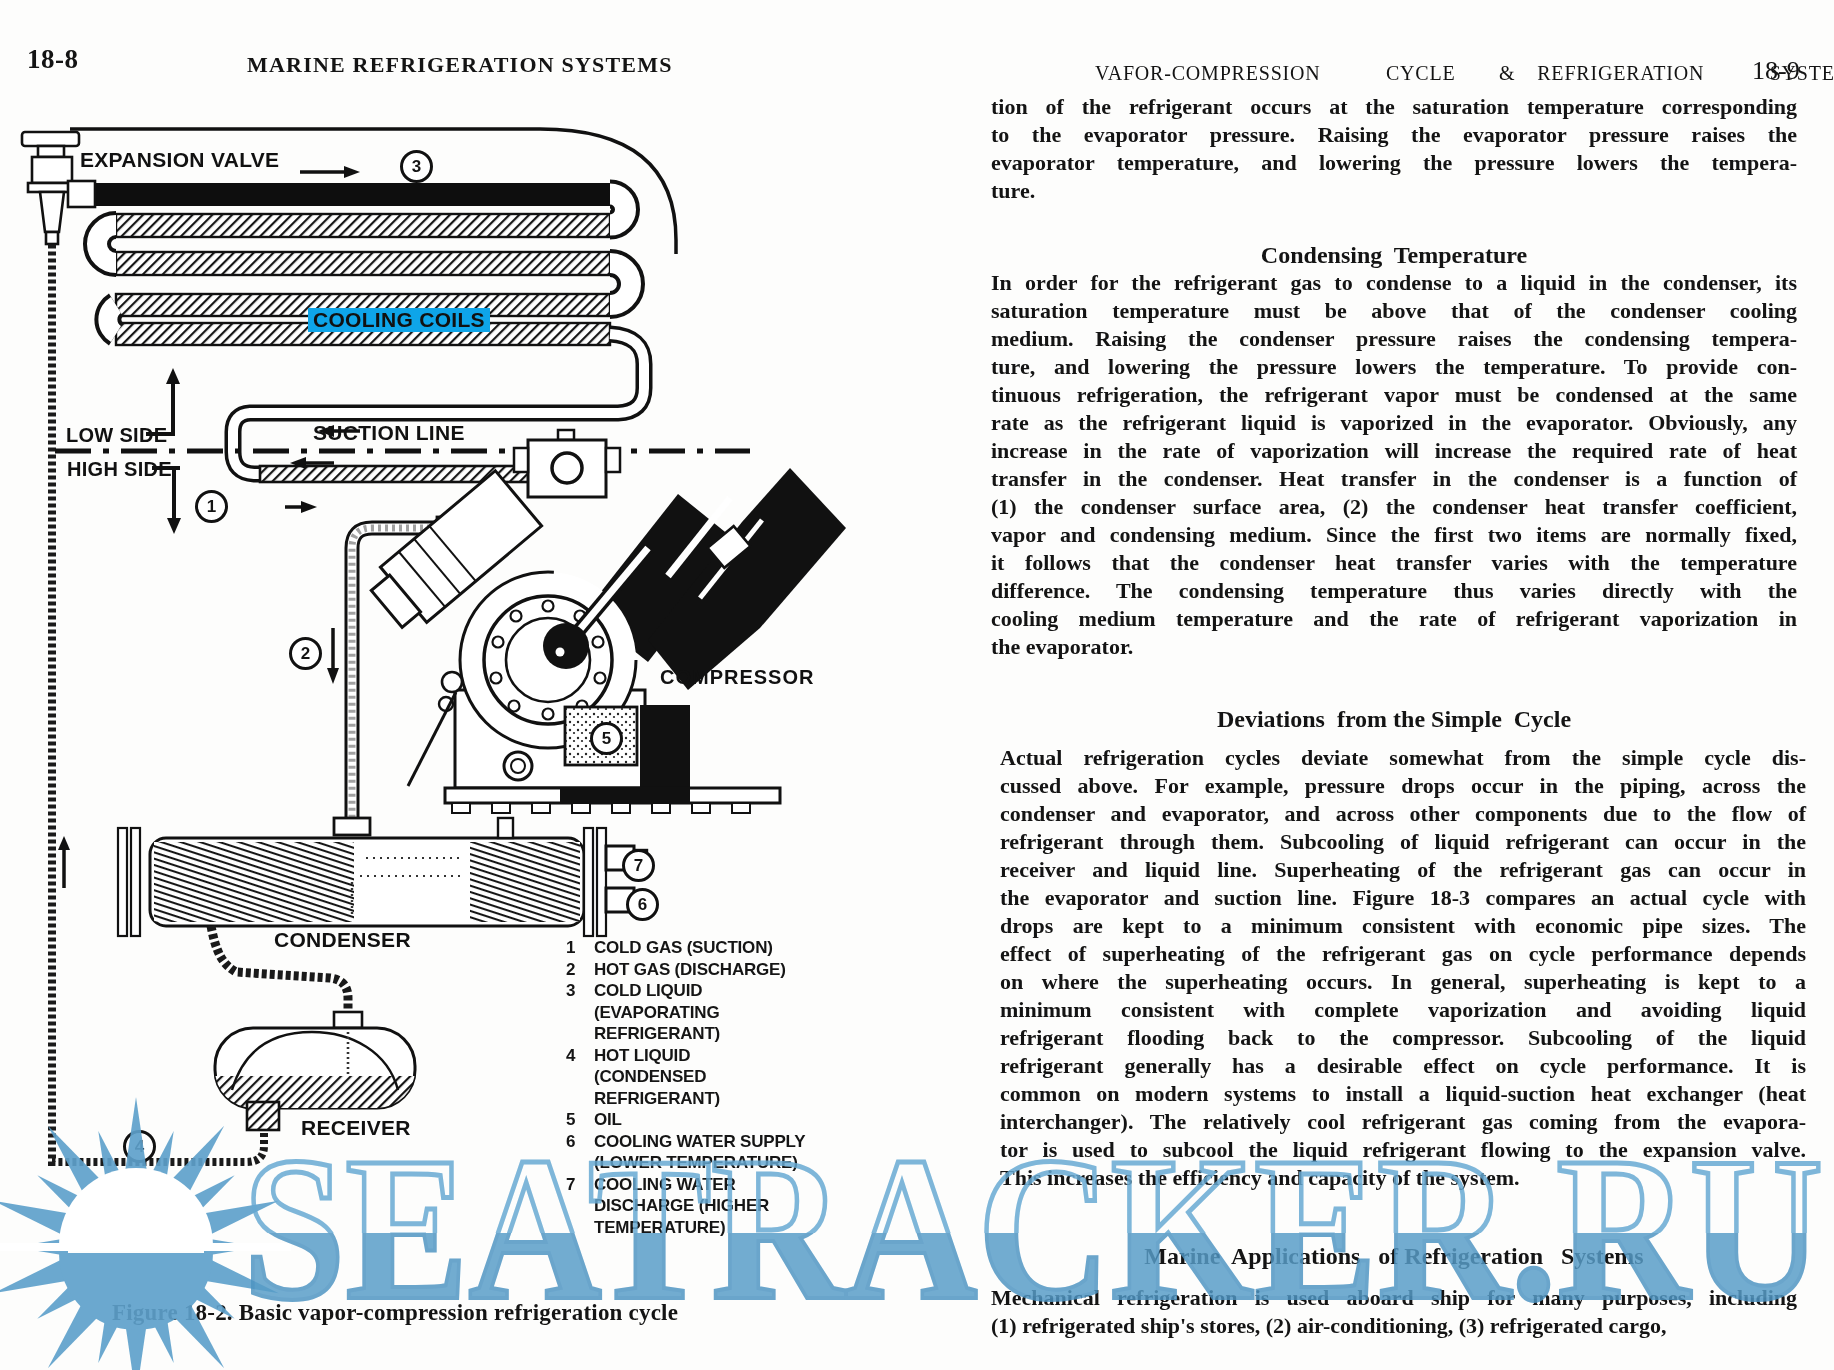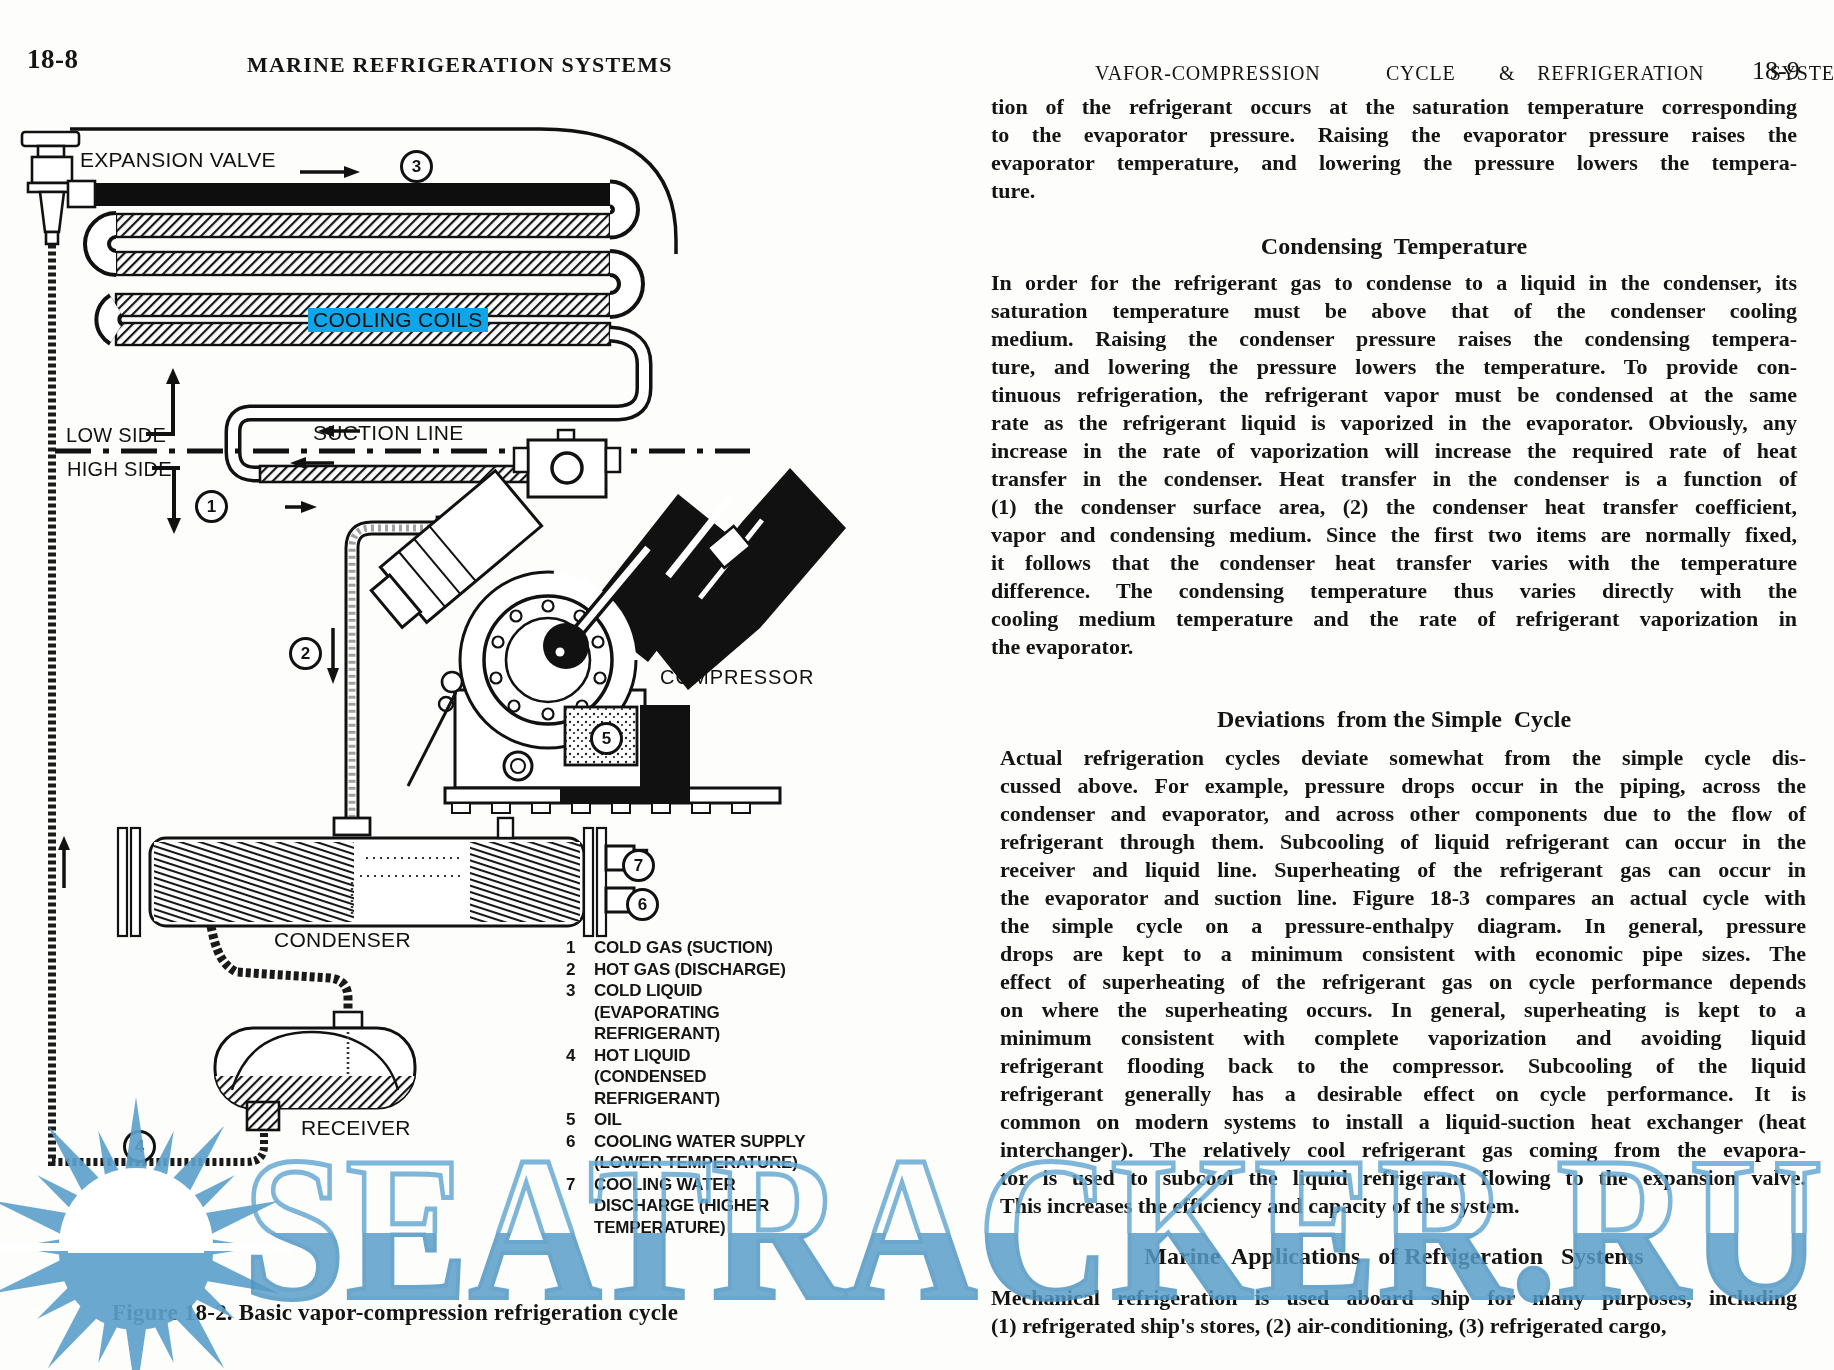--- a/index.html
+++ b/index.html
@@ -12,21 +12,21 @@
   .runhead-right{left:1095px;top:62px;width:600px;font-size:20px;font-weight:500;
                  letter-spacing:.8px;word-spacing:16px;white-space:pre;}
   .pgnum-right{left:1752px;top:56px;font-size:26px;font-weight:500;}
   
   .col{left:991px;width:806px;}
   .para .jl{font-size:22px;line-height:28px;font-weight:700;
             text-align:justify;text-align-last:justify;white-space:normal;height:28px;overflow:visible;}
   .para .jl:last-child{text-align-last:left;}
   .bhead{font-size:24px;font-weight:700;text-align:center;white-space:pre;}
   
-  .dlabel{font-family:"Liberation Sans",sans-serif;font-weight:400;color:#111;
+  .dlabel{font-family:"Liberation Sans",sans-serif;font-weight:700;color:#111;
           letter-spacing:.3px;white-space:pre;text-align:center;}
   .circ{width:27px;height:27px;border:3px solid #111;border-radius:50%;background:#fff;
         font-family:"Liberation Sans",sans-serif;font-weight:700;font-size:17px;
         display:flex;align-items:center;justify-content:center;}
   
   .legend{left:566px;top:938px;width:250px;}
   .lrow{display:flex;height:21.5px;font-family:"Liberation Sans",sans-serif;
         font-weight:700;font-size:17px;color:#151515;letter-spacing:-.2px;}
   .lnum{width:28px;flex:none;}
   .ltxt{white-space:pre;}
@@ -312,21 +312,21 @@
 
 <div class="abs runhead-right">VAFOR-COMPRESSION   CYCLE  &amp; REFRIGERATION   SYSTEMS</div>
 <div class="abs pgnum-right">18-9</div>
 
 <div class="abs col para" style="top:93px;">
     <div class="jl">tion of the refrigerant occurs at the saturation temperature corresponding</div>
     <div class="jl">to the evaporator pressure. Raising the evaporator pressure raises the</div>
     <div class="jl">evaporator temperature, and lowering the pressure lowers the tempera-</div>
     <div class="jl">ture.</div>
   </div>
-<div class="abs col bhead" style="top:233px;">Condensing  Temperature</div>
+<div class="abs col bhead" style="top:242px;">Condensing  Temperature</div>
 <div class="abs col para" style="top:269px;">
     <div class="jl">In order for the refrigerant gas to condense to a liquid in the condenser, its</div>
     <div class="jl">saturation temperature must be above that of the condenser cooling</div>
     <div class="jl">medium. Raising the condenser pressure raises the condensing tempera-</div>
     <div class="jl">ture, and lowering the pressure lowers the temperature. To provide con-</div>
     <div class="jl">tinuous refrigeration, the refrigerant vapor must be condensed at the same</div>
     <div class="jl">rate as the refrigerant liquid is vaporized in the evaporator. Obviously, any</div>
     <div class="jl">increase in the rate of vaporization will increase the required rate of heat</div>
     <div class="jl">transfer in the condenser. Heat transfer in the condenser is a function of</div>
     <div class="jl">(1) the condenser surface area, (2) the condenser heat transfer coefficient,</div>
@@ -337,21 +337,20 @@
     <div class="jl">the evaporator.</div>
   </div>
 <div class="abs col bhead" style="top:706px;">Deviations  from the Simple  Cycle</div>
 <div class="abs col para" style="top:744px;margin-left:9px;">
     <div class="jl">Actual refrigeration cycles deviate somewhat from the simple cycle dis-</div>
     <div class="jl">cussed above. For example, pressure drops occur in the piping, across the</div>
     <div class="jl">condenser and evaporator, and across other components due to the flow of</div>
     <div class="jl">refrigerant through them. Subcooling of liquid refrigerant can occur in the</div>
     <div class="jl">receiver and liquid line. Superheating of the refrigerant gas can occur in</div>
     <div class="jl">the evaporator and suction line. Figure 18-3 compares an actual cycle with</div>
-    <div class="jl">the simple cycle on a pressure-enthalpy diagram. In general, pressure</div>
     <div class="jl">drops are kept to a minimum consistent with economic pipe sizes. The</div>
     <div class="jl">effect of superheating of the refrigerant gas on cycle performance depends</div>
     <div class="jl">on where the superheating occurs. In general, superheating is kept to a</div>
     <div class="jl">minimum consistent with complete vaporization and avoiding liquid</div>
     <div class="jl">refrigerant flooding back to the compressor. Subcooling of the liquid</div>
     <div class="jl">refrigerant generally has a desirable effect on cycle performance. It is</div>
     <div class="jl">common on modern systems to install a liquid-suction heat exchanger (heat</div>
     <div class="jl">interchanger). The relatively cool refrigerant gas coming from the evapora-</div>
     <div class="jl">tor is used to subcool the liquid refrigerant flowing to the expansion valve.</div>
     <div class="jl">This increases  the efficiency and  capacity of the  system.</div>

